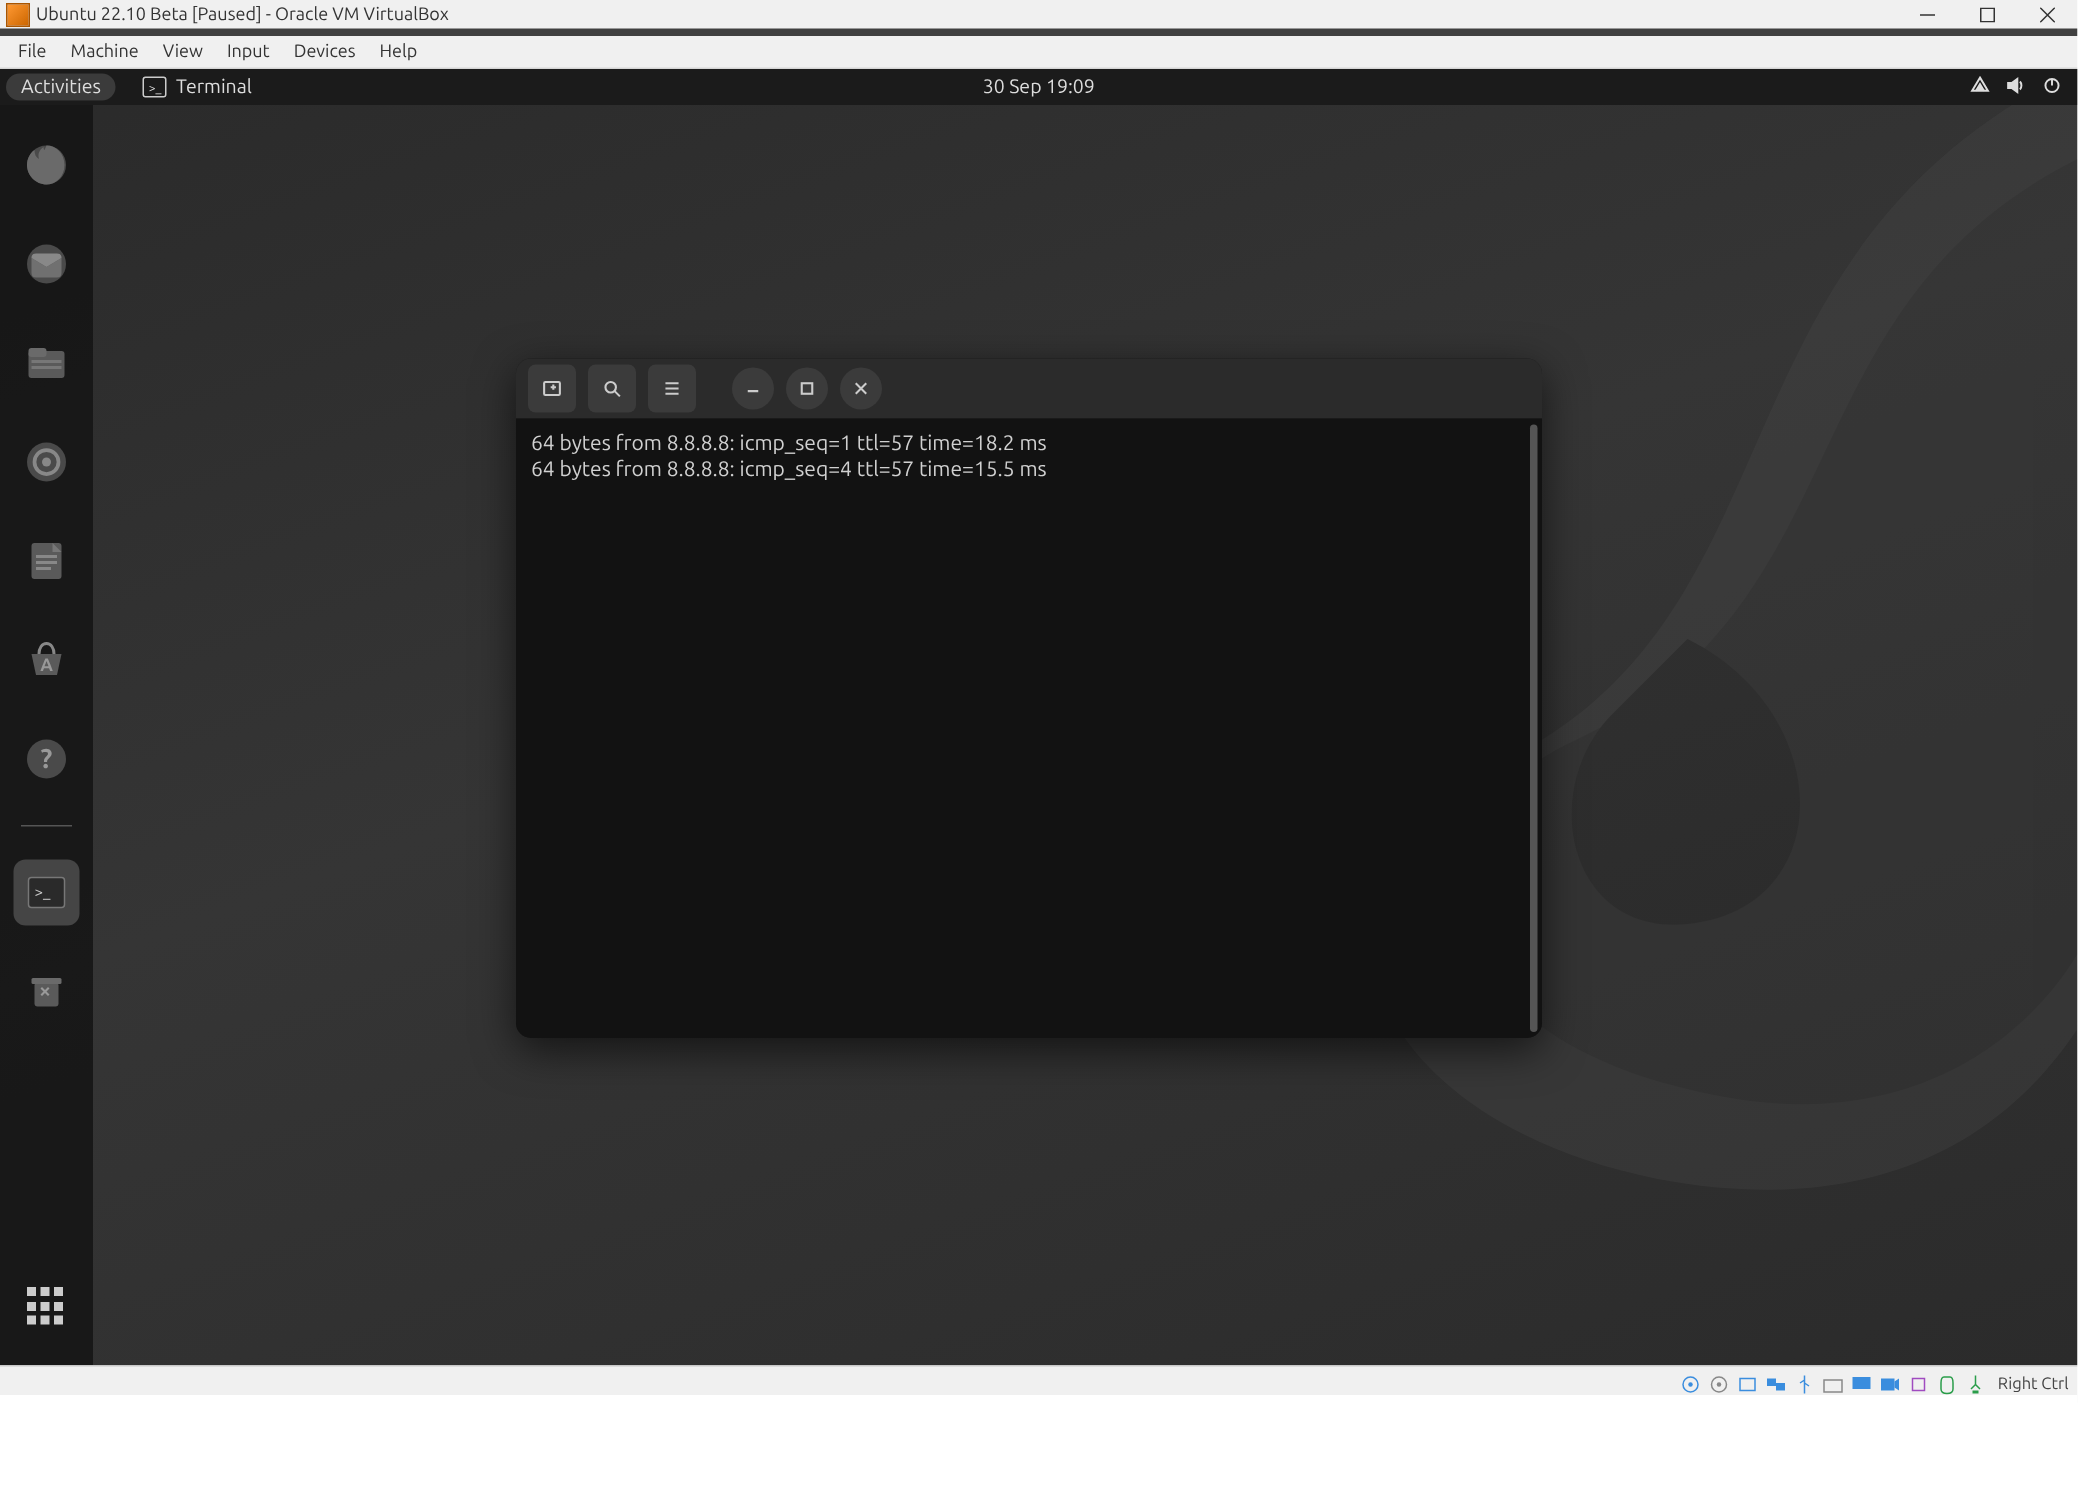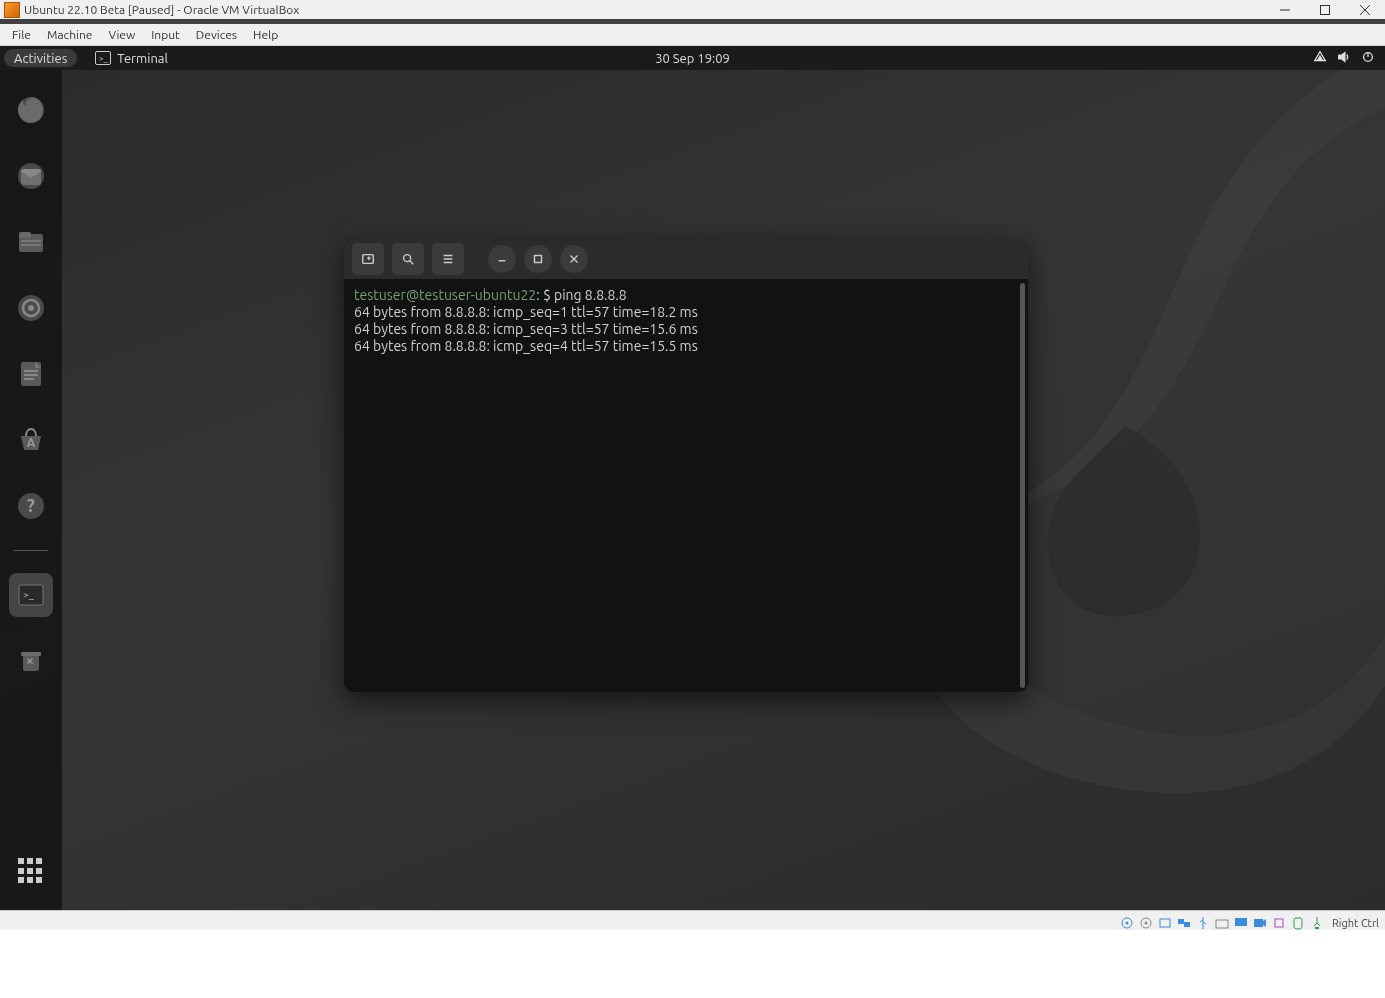--- a/index.html
+++ b/index.html
@@ -233,23 +233,21 @@
             <rect x="4" y="4" width="8" height="8"></rect>
           </svg>
         </span>
       <span class="hdr-btn circ">
           <svg viewBox="0 0 16 16">
             <path d="M4 4l8 8M12 4l-8 8"></path>
           </svg>
         </span>
     </div>
     <div class="term-body">
-      <div><span class="prompt">testuser@testuser-ubuntu22</span><span class="prompt-sep">: </span><span class="cmd">$ </span><span class="cmd">ping 8.8.8.8</span></div>
       <div>64 bytes from 8.8.8.8: icmp_seq=1 ttl=57 time=18.2 ms</div>
-      <div>64 bytes from 8.8.8.8: icmp_seq=3 ttl=57 time=15.6 ms</div>
       <div>64 bytes from 8.8.8.8: icmp_seq=4 ttl=57 time=15.5 ms</div>
       <div class="scroll"></div>
     </div>
   </div>
 
 </div>
 
 <div class="vb-status">
   <span class="si">
       <svg viewBox="0 0 14 14">

